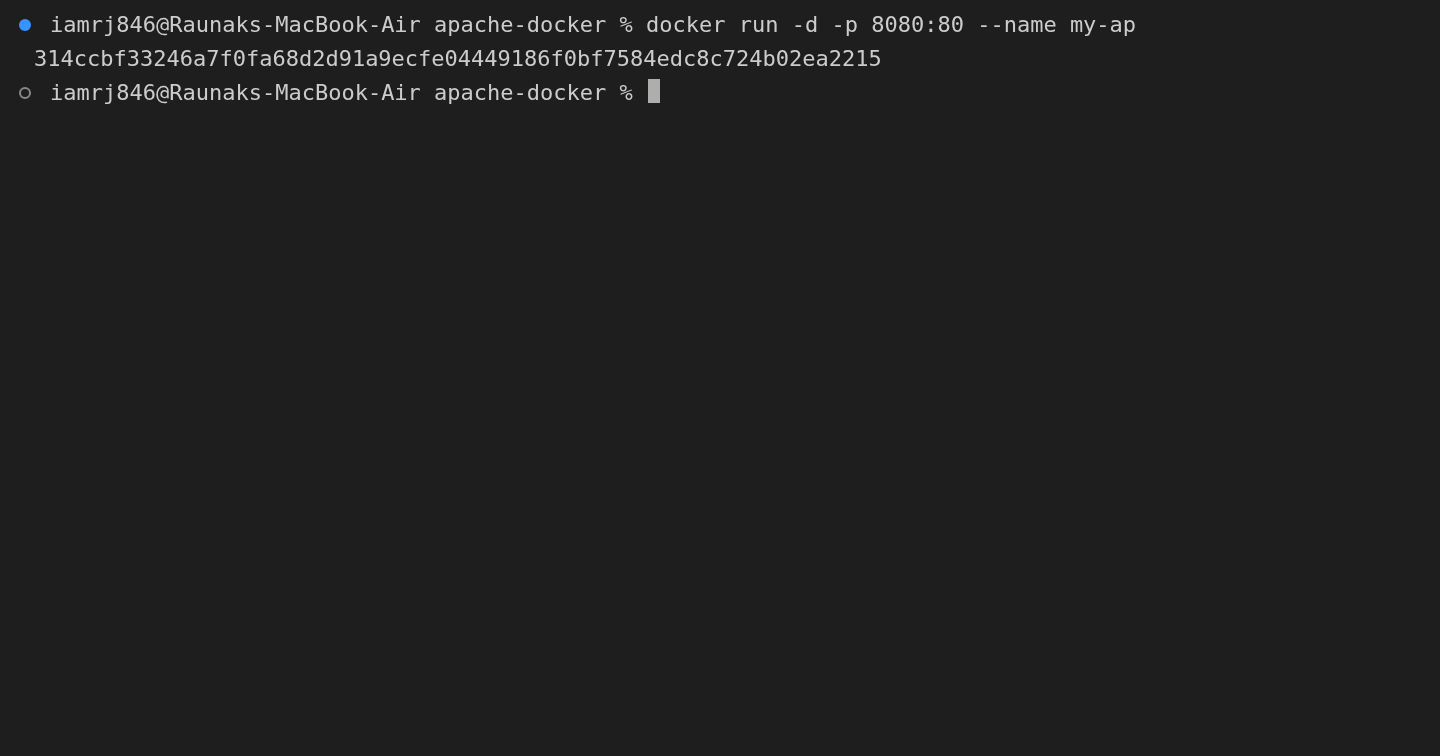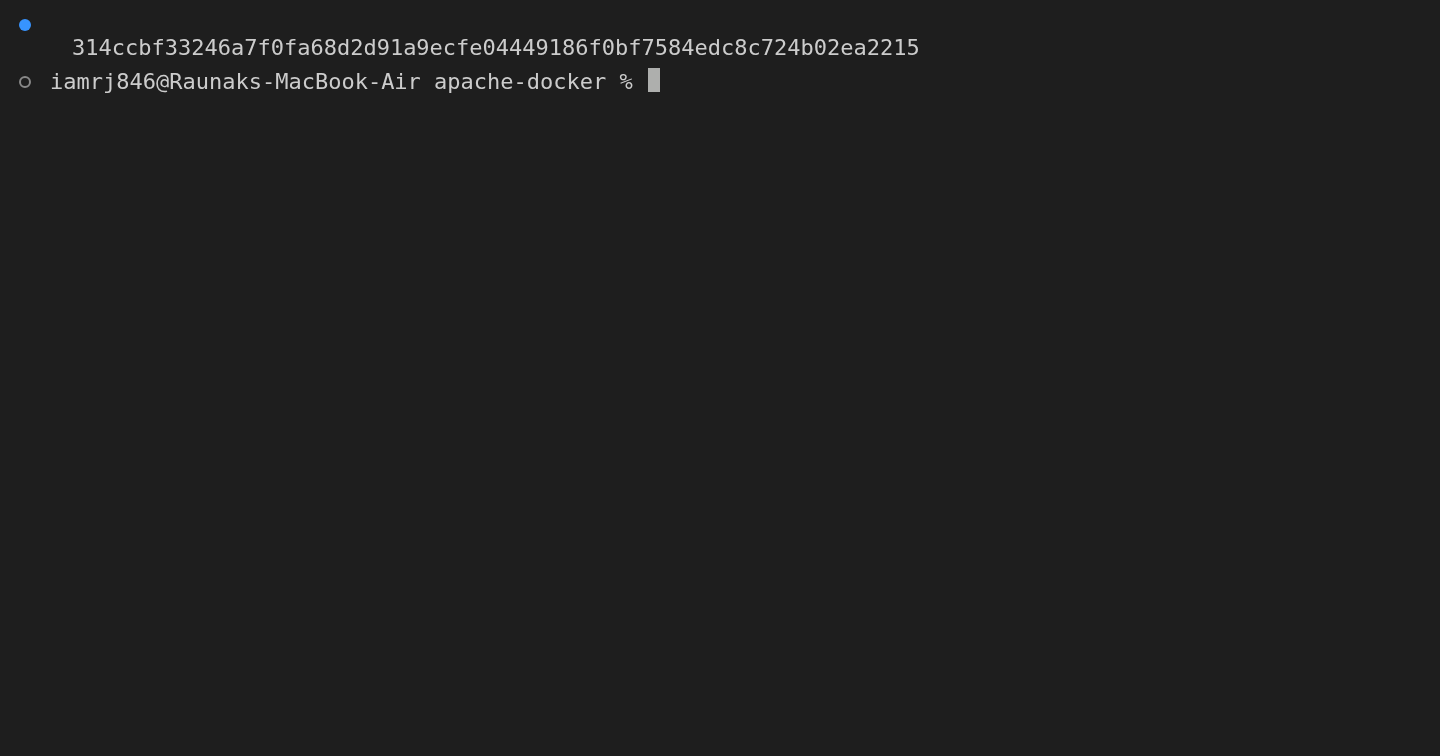--- a/index.html
+++ b/index.html
@@ -53,21 +53,21 @@
       border: 2px solid #888888;
       background-color: transparent;
     }
     
     .content {
       white-space: pre;
       color: #cccccc;
     }
     
     .output-line {
-      padding-left: 72px;
+      padding-left: 34px;
       white-space: pre;
       color: #cccccc;
     }
     
     .cursor {
       display: inline-block;
       width: 12px;
       height: 24px;
       background-color: #aeafad;
       vertical-align: text-bottom;
@@ -78,20 +78,21 @@
   </style>
 </head>
 <body>
 
 <div class="terminal">
 
   <div class="line">
     <div class="gutter">
       <div class="marker-filled"></div>
     </div>
+    <div class="content"><span>iamrj846@Raunaks-MacBook-Air apache-docker % </span><span>docker run -d -p 8080:80 --name my-ap</span></div>
   </div>
 
   <div class="output-line"><span>314ccbf33246a7f0fa68d2d91a9ecfe04449186f0bf7584edc8c724b02ea2215</span></div>
 
   <div class="line">
     <div class="gutter">
       <div class="marker-hollow"></div>
     </div>
     <div class="content"><span>iamrj846@Raunaks-MacBook-Air apache-docker % </span><span class="cursor"></span></div>
   </div>

